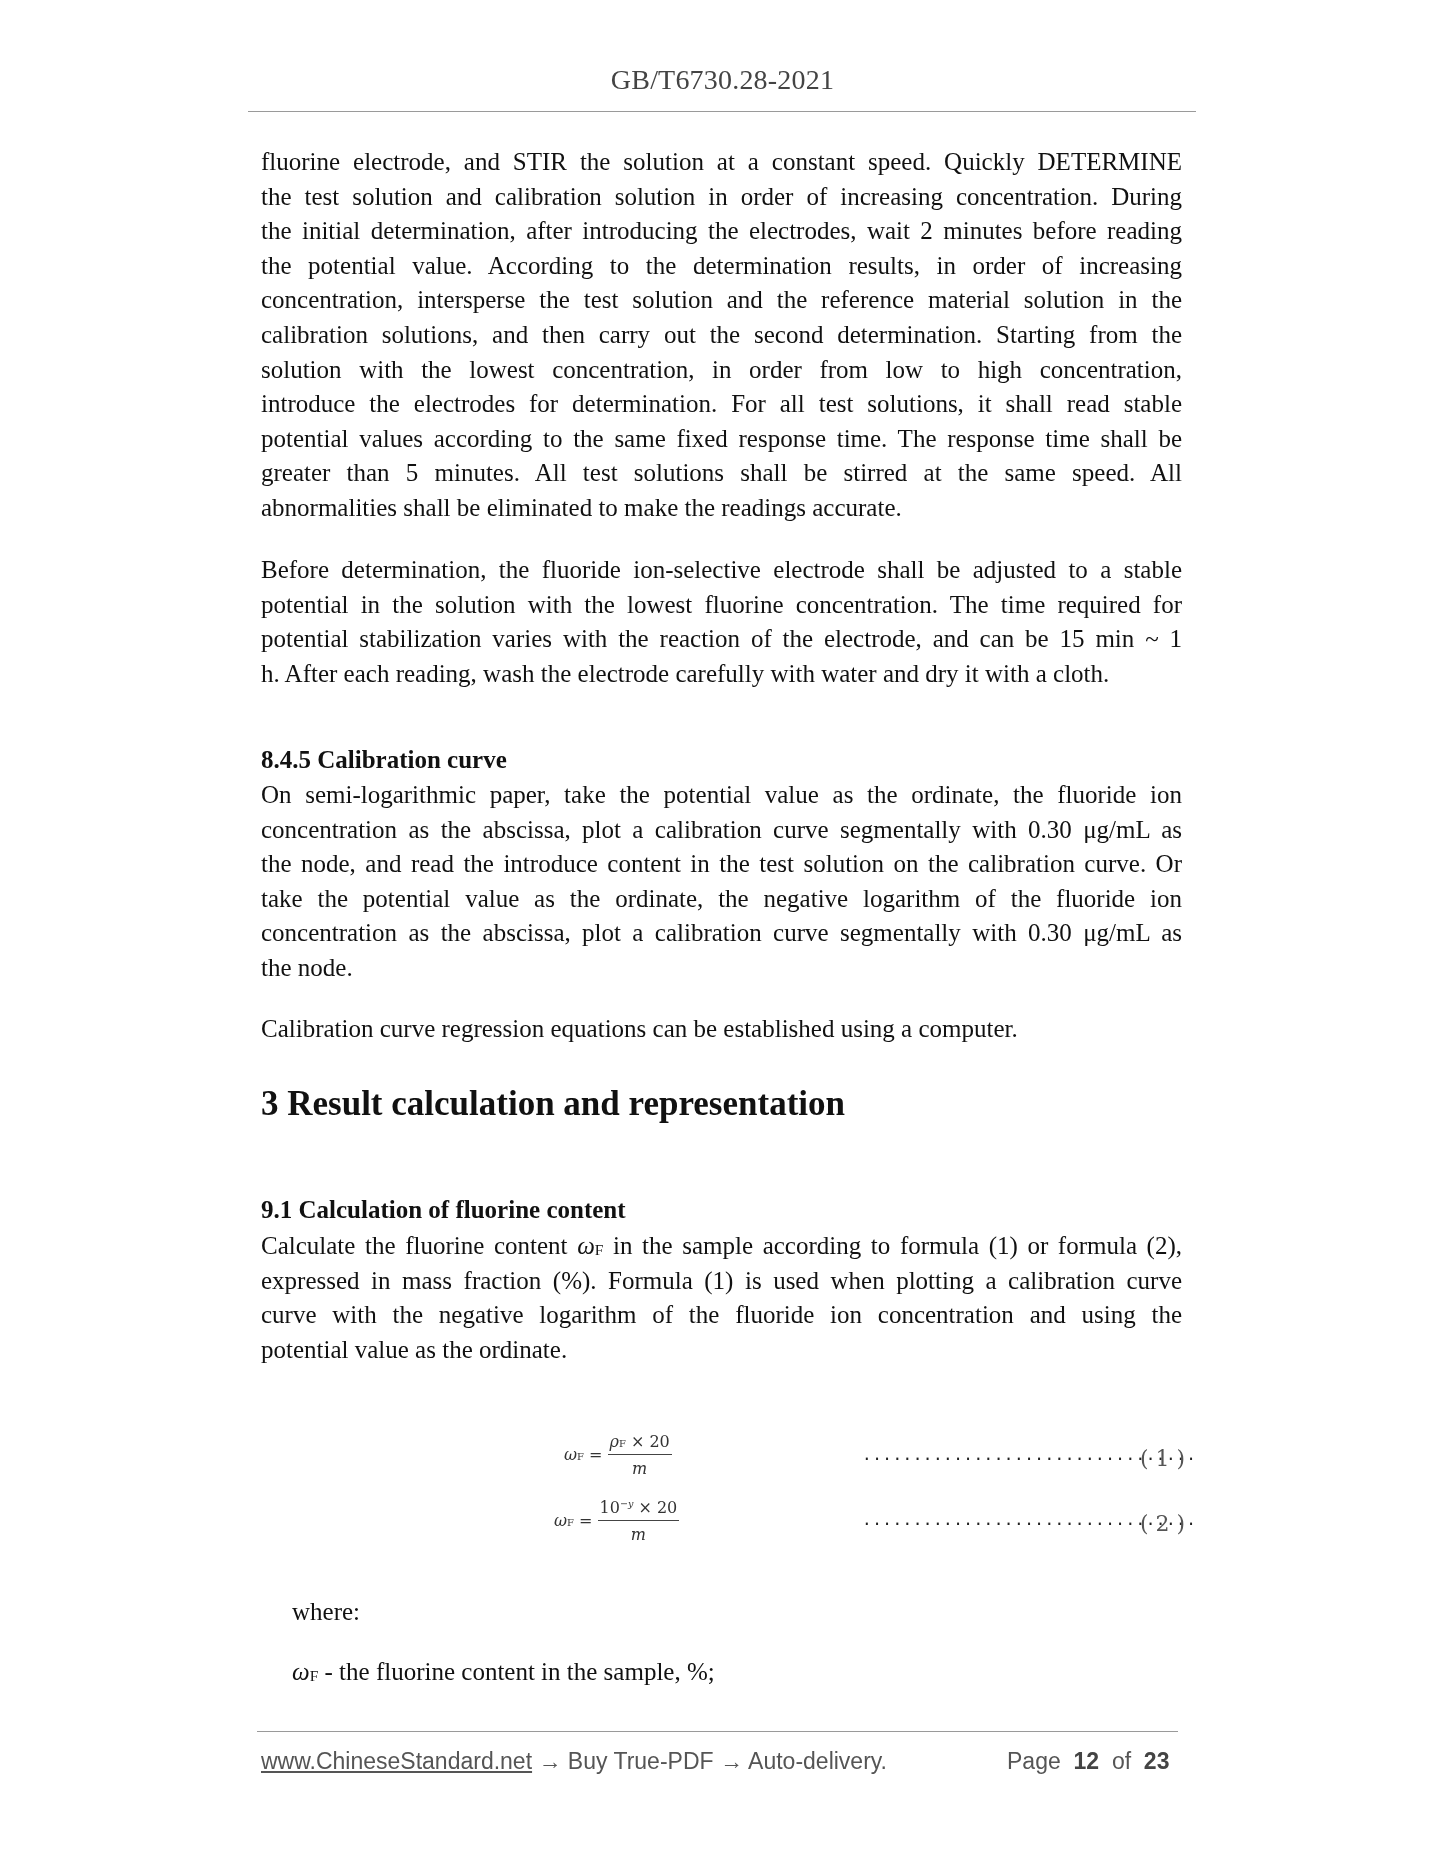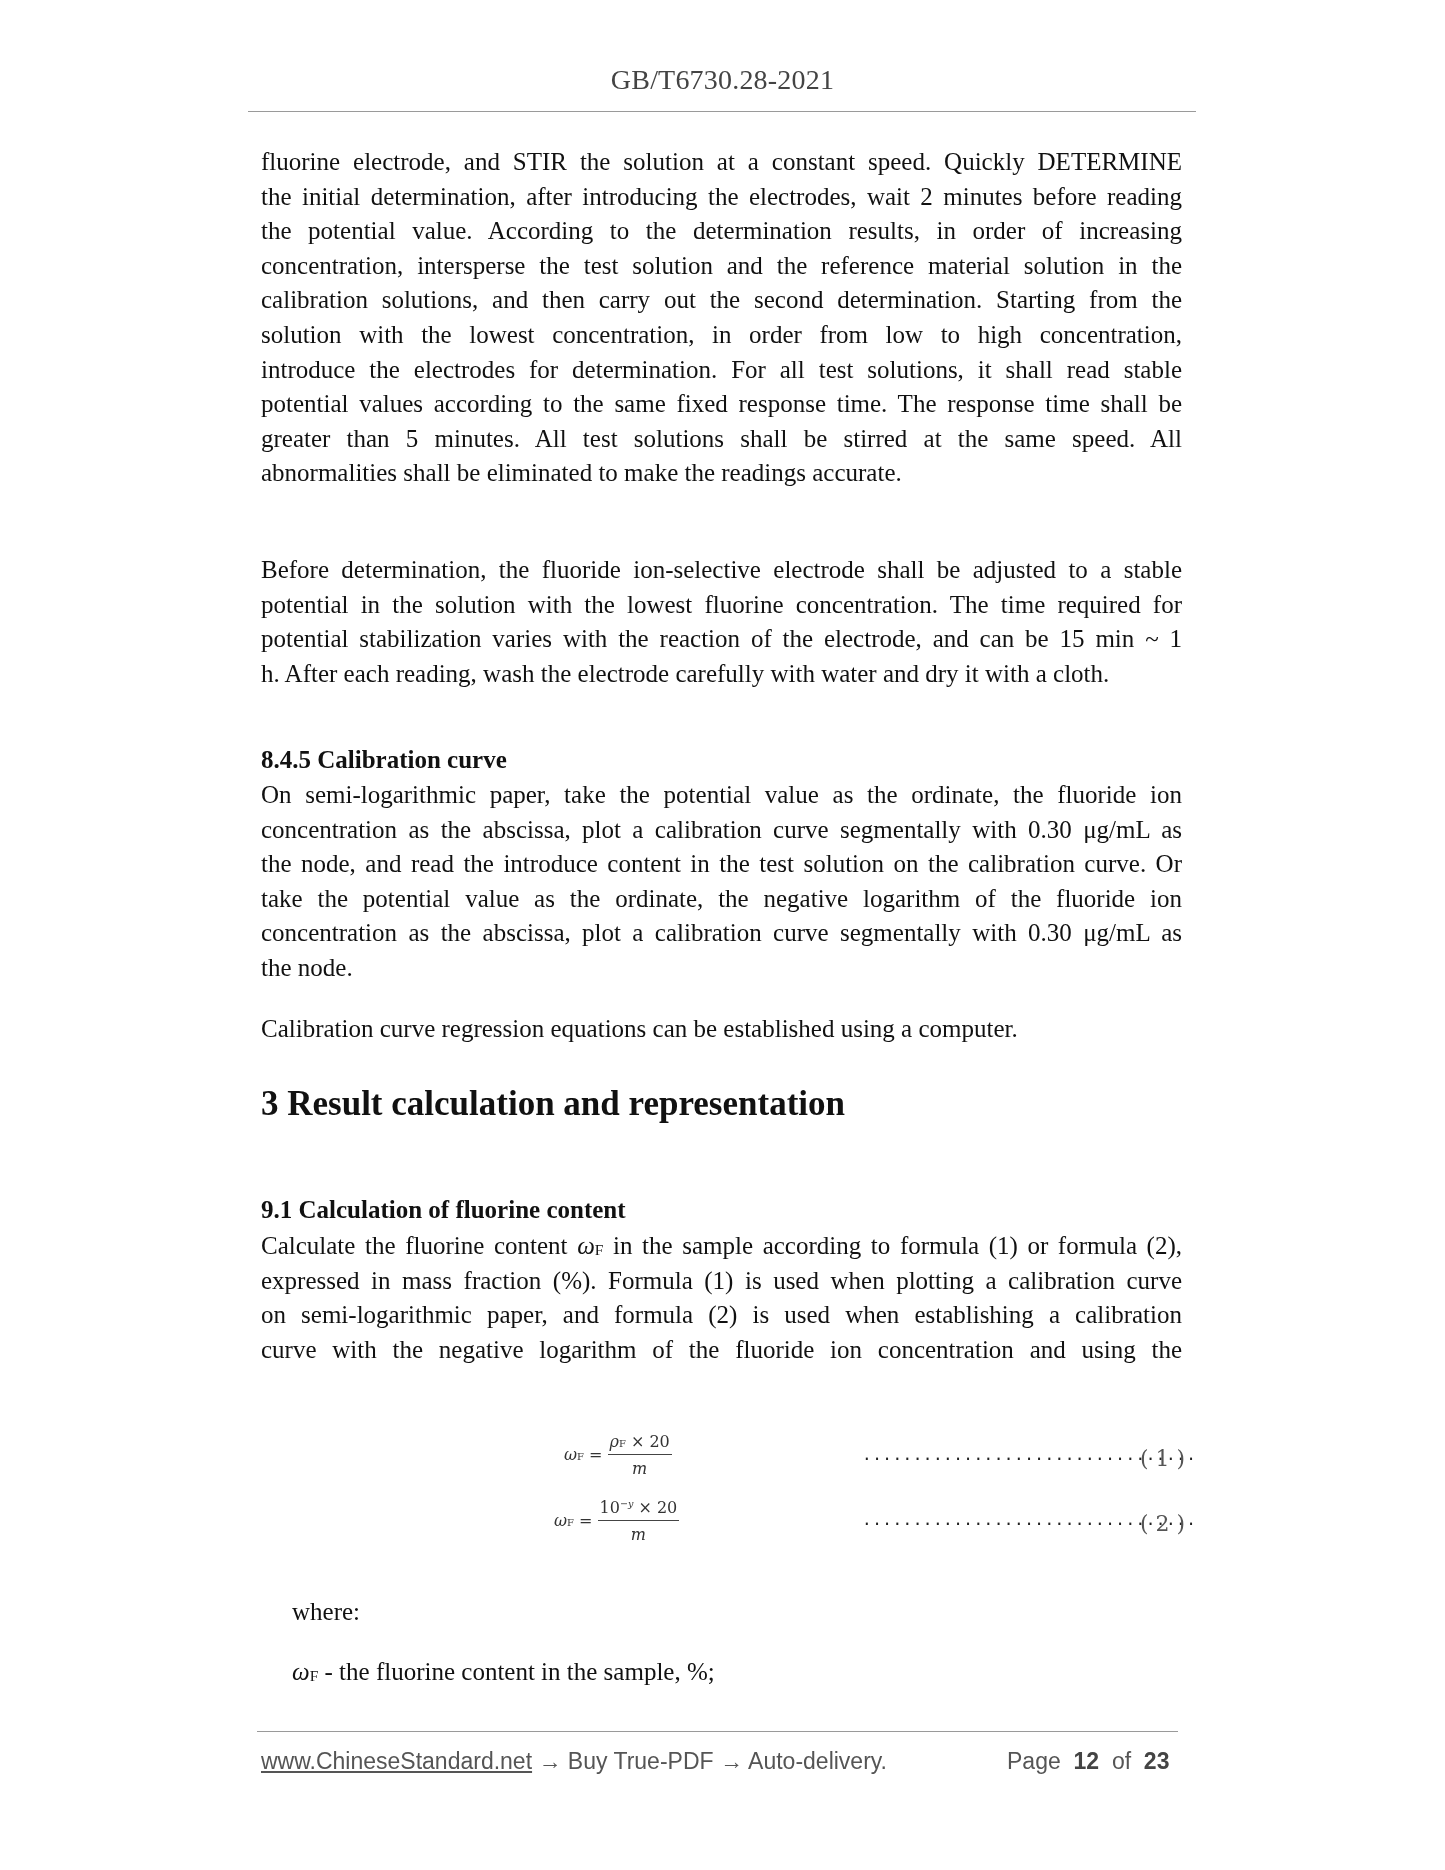--- a/index.html
+++ b/index.html
@@ -29,20 +29,21 @@
   .footer b { color: #444; }
 </style>
 </head>
 <body>
 
 <div class="abs header-title">GB/T6730.28-2021</div>
 <div class="abs hr" style="left:248px; top:111px; width:948px;"></div>
 
 <div class="abs para" style="top:145px;">
   <span class="line">fluorine electrode, and STIR the solution at a constant speed. Quickly DETERMINE</span>
+  <span class="line">the test solution and calibration solution in order of increasing concentration. During</span>
   <span class="line">the initial determination, after introducing the electrodes, wait 2 minutes before reading</span>
   <span class="line">the potential value. According to the determination results, in order of increasing</span>
   <span class="line">concentration, intersperse the test solution and the reference material solution in the</span>
   <span class="line">calibration solutions, and then carry out the second determination. Starting from the</span>
   <span class="line">solution with the lowest concentration, in order from low to high concentration,</span>
   <span class="line">introduce the electrodes for determination. For all test solutions, it shall read stable</span>
   <span class="line">potential values according to the same fixed response time. The response time shall be</span>
   <span class="line">greater than 5 minutes. All test solutions shall be stirred at the same speed. All</span>
   <span class="line last">abnormalities shall be eliminated to make the readings accurate.</span>
 </div>
@@ -69,22 +70,22 @@
   <span class="line last">Calibration curve regression equations can be established using a computer.</span>
 </div>
 
 <div class="abs h2" style="top:1084px;">3 Result calculation and representation</div>
 
 <div class="abs h3" style="top:1167px;">9.1 Calculation of fluorine content</div>
 
 <div class="abs para" style="top:1229px;">
   <span class="line"><span>Calculate the fluorine content </span><span class="ital">ω</span><span class="sub">F</span><span> in the sample according to formula (1) or formula (2),</span></span>
   <span class="line">expressed in mass fraction (%). Formula (1) is used when plotting a calibration curve</span>
-  <span class="line">on semi-logarithmic paper, and formula (2) is used when establishing a calibration</span>
   <span class="line">curve with the negative logarithm of the fluoride ion concentration and using the</span>
+  <span class="line last">potential value as the ordinate.</span>
 </div>
 
 <div class="abs formula" style="left:564px; top:1432px;">
   <span class="eq-lhs"><span class="ital">ω</span><span class="sub">F</span> <span>=</span></span>
   <span class="frac">
     <span class="num"><span class="ital">ρ</span><span class="sub">F</span><span> × 20</span></span>
     <span class="den">m</span>
   </span>
 </div>
 <div class="abs dots" style="left:862px; top:1449px;">·································</div>

